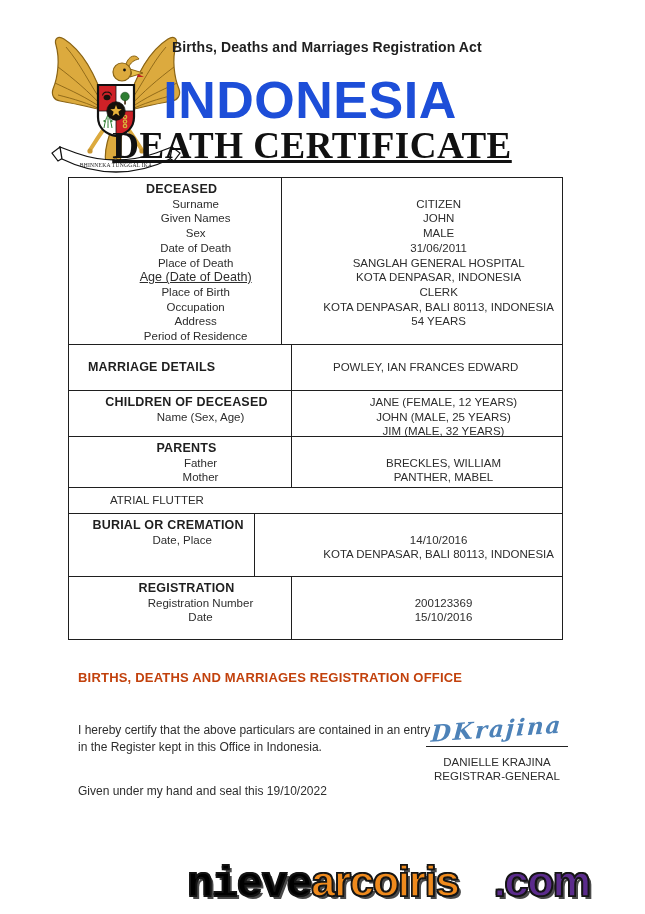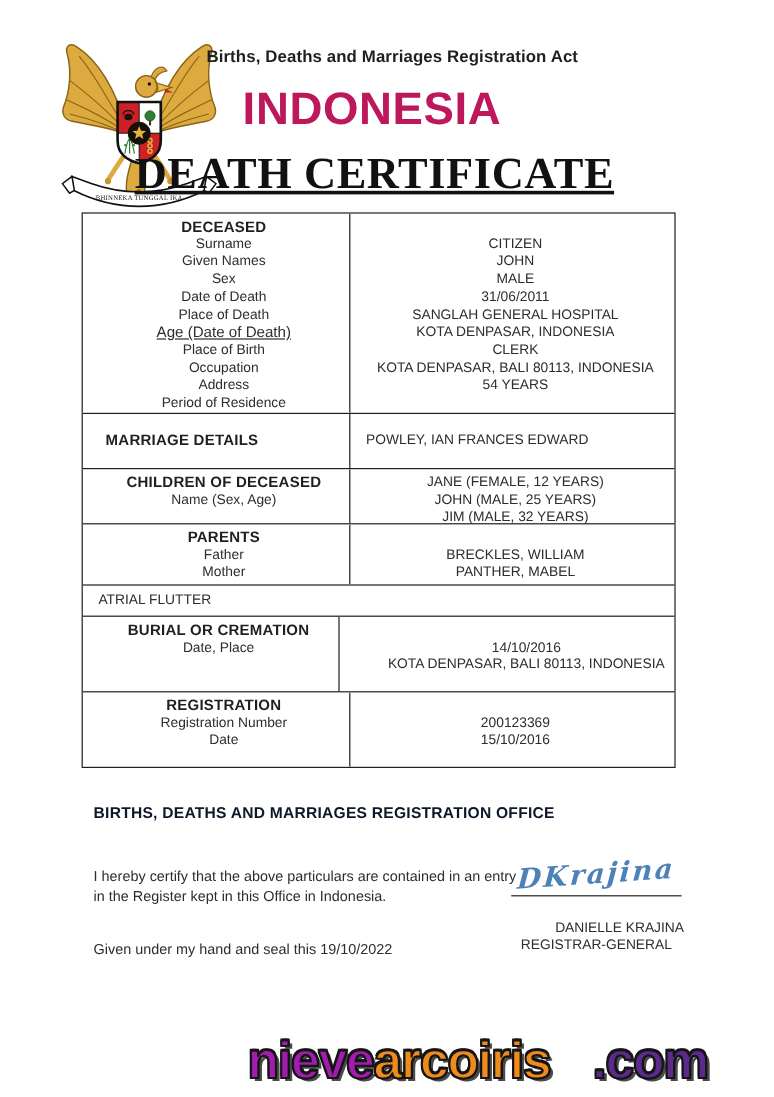--- a/index.html
+++ b/index.html
@@ -9,21 +9,21 @@
   }
 
   
   .emblem { position:absolute; left:46px; top:27px; width:140px; height:150px; }
   .act-title {
     position:absolute; left:172px; top:39px; font-size:14px; font-weight:bold;
     color:#1f1f1f; letter-spacing:0.1px;
   }
   .country-title {
     position:absolute; left:0; top:70px; width:620px; text-align:center;
-    font-size:38px; font-weight:bold; color:#be185d; letter-spacing:0.5px;
+    font-size:52px; font-weight:bold; color:#1d4ed8; letter-spacing:0.5px;
   }
   .doc-title {
     position:absolute; left:0; top:124px; width:624px; text-align:center;
     font-family:"Liberation Serif", serif; font-size:37px; font-weight:bold;
     color:#111; letter-spacing:0.5px;text-decoration:underline;
   }
 
   
   .cert-table {
     position:absolute; left:68px; top:177px; width:493px;
@@ -32,61 +32,61 @@
   }
   .sec { display:flex; box-sizing:border-box; overflow:hidden; }
   .sec + .sec { border-top:1px solid #1f1f1f; }
   .cl {
     width:223px; box-sizing:border-box; border-right:1px solid #1f1f1f;
     padding:4px 6px 0 19px;
   }
   .cr { flex:1; padding:4px 8px 0 13px; }
   .sec.center .cl, .sec.center .cr { display:flex; align-items:center; padding-top:0; }
   .sec-title { font-size:12.5px; font-weight:bold; color:#1f1f1f; line-height:14.7px; letter-spacing:0.2px; }
-  .lbl, .val { font-size:11.5px; line-height:14.7px; color:#2d2d2d; white-space:nowrap; }
+  .lbl, .val { font-size:11.5px; line-height:14.7px; color:#2d2d2d; white-space:nowrap;margin-left:28px; }
   .lbl.big { font-size:12.6px;text-decoration:underline; }
   .sp { height:14.7px; }
 
   .s-deceased { height:166px; }
   .s-marriage { height:46px; }
   .s-children { height:46px; }
   .s-parents  { height:51px; }
   .s-cause    { height:26px; }
   .s-burial   { height:63px;gap:27px; }
   .s-registration { height:63px; }
 
   
   .office-title {
     position:absolute; left:78px; top:670px; font-size:13px; font-weight:bold;
-    color:#0f172a; letter-spacing:0.2px;
+    color:#c2410c; letter-spacing:0.2px;
   }
   .certify { position:absolute; left:78px; top:722px; font-size:12px; line-height:16.5px; color:#2d2d2d; }
   .seal-line { position:absolute; left:78px; top:784px; font-size:12px; color:#2d2d2d; }
 
   .sig-block { position:absolute; left:424px; top:712px; width:146px; text-align:center; }
   .sig-script {
     font-family:"DejaVu Serif", serif; font-style:italic; font-weight:bold;
     font-size:23px; color:#4d82b8; letter-spacing:2px;
     transform:rotate(-4deg) skewX(-8deg); display:inline-block; line-height:34px;
   }
   .sig-rule { border-top:1.5px solid #222; margin:0 2px; }
   .sig-name, .sig-title { font-size:11.5px; color:#2d2d2d; line-height:14px; }
-  .sig-name { margin-top:20px;text-align:right; }
+  .sig-name { margin-top:8px; }
 
   
   .watermark {
     position:absolute; right:2px; bottom:8px; font-size:43px; font-weight:bold;
     letter-spacing:-1px; line-height:1; white-space:nowrap;
   }
   .watermark span {
     -webkit-text-stroke:1.5px #151515;
     text-shadow:-1px -1px 0 #151515, 1px -1px 0 #151515,
                 -1px 1px 0 #151515, 1px 1px 0 #151515, 3px 3px 0 #4a4a4a;
   }
-  .wm-1 { color:#a21caf; }
+  .wm-1 { color:#000000;font-family:Liberation Mono, monospace; }
   .wm-2 { color:#ef8a1d; }
   .wm-3 { color:#5b2b8c;margin-left:35px; }
 </style>
 </head>
 <body>
 
 <div class="page">
 
   <svg class="emblem" viewBox="0 0 140 150" xmlns="http://www.w3.org/2000/svg">
     <defs>

